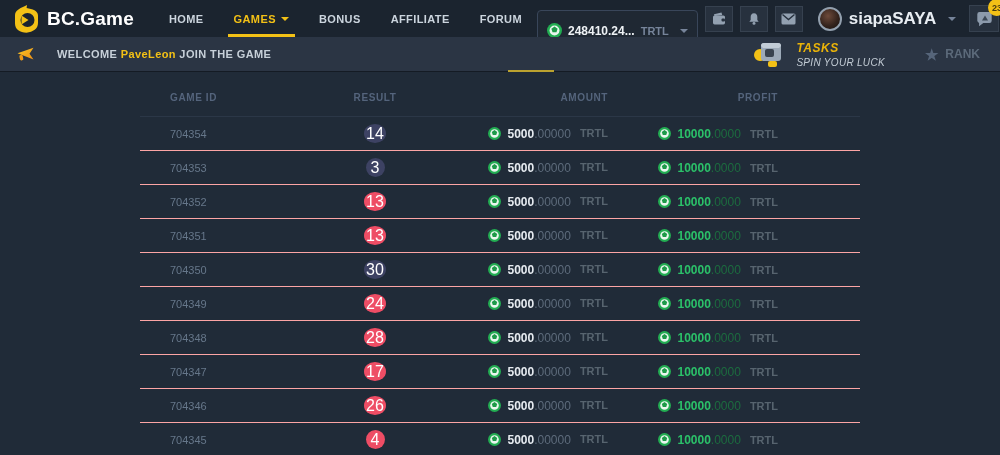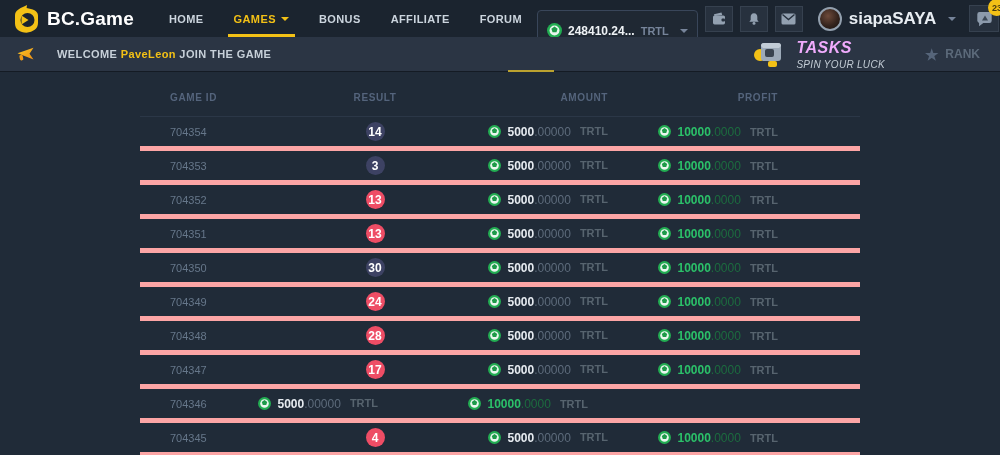--- a/index.html
+++ b/index.html
@@ -57,40 +57,40 @@
   .banner {
     height:35px; background:#2b3544; display:flex; align-items:center;
     padding:0 16px; position:relative; border-bottom:1px solid #141b24;
   }
   .banner-left { display:flex; align-items:center; gap:22px; }
   .banner-text { font-size:11px; font-weight:bold; color:#c7d0d9; letter-spacing:.4px; }
   .banner-username { color:#f3c116; }
   .banner-right { margin-left:auto; display:flex; align-items:center; gap:40px; padding-right:4px; }
   .tasks { display:flex; align-items:center; gap:9px; cursor:pointer; }
   .tasks-text { font-style:italic; display:flex; flex-direction:column; }
-  .tasks-title { color:#f0abfc; font-size:16px; font-weight:bold; letter-spacing:.5px; }
+  .tasks-title { color:#eab308; font-size:12px; font-weight:bold; letter-spacing:.5px; }
   .tasks-subtitle { color:#c3ccd5; font-size:10px; margin-top:2px; letter-spacing:.3px; }
   .rank { display:flex; align-items:center; gap:7px; color:#5c6a7a; font-size:12px; font-weight:bold; cursor:pointer; }
   .star-glyph { color:#56657a; font-size:15px; line-height:1; }
   .tab-indicator { position:absolute; bottom:-1px; left:508px; width:46px; height:2px; background:#bba22f; }
   
   .table { width:720px; margin:0 auto; }
   .thead, .trow { display:grid; grid-template-columns:170px 130px 230px 190px; align-items:center; }
   .thead { height:45px; padding-top:6px; border-bottom:1px solid #2b3747; }
   .th { color:#54647c; font-size:10px; font-weight:bold; letter-spacing:.6px; }
   .th1 { padding-left:30px; }
   .th2 { text-align:center; }
   .th3 { text-align:right; padding-right:62px; }
   .th4 { text-align:right; padding-right:82px; }
-  .trow { height:34px; border-bottom:5px solid #fca5a5; cursor:pointer; }
+  .trow { height:34px; border-bottom:1px solid #fca5a5; cursor:pointer; }
   .cell-id { padding-left:30px; color:#66778a; font-size:11px; }
   .cell-result { display:flex; justify-content:center; }
   .badge {
-    min-width:19px; height:19px; border-radius:50%; color:#ffffff; font-size:12px;
-    font-weight:bold; display:flex; align-items:center; justify-content:center; padding:0 2px;
+    min-width:19px; height:19px; border-radius:50%; color:#ffffff; font-size:16px;
+    font-weight:normal; display:flex; align-items:center; justify-content:center; padding:0 2px;
   }
   .cell-amount { display:flex; justify-content:flex-end; padding-right:62px; }
   .cell-profit { display:flex; align-items:center; justify-content:flex-end; padding-right:82px; }
   .coin { display:flex; margin-right:6px; }
   .amt-int { color:#e6ebf0; font-size:12px; font-weight:bold; }
   .amt-dec { color:#5d6b7b; font-size:12px; }
   .profit-int { color:#2bc169; font-size:12px; font-weight:bold; }
   .profit-dec { color:#1c6c3f; font-size:12px; }
   .cur { color:#57646f; font-size:11px; font-weight:bold; margin-left:9px; }
 </style>
@@ -469,20 +469,23 @@
               <path d="M6.5 3.1 l2.7 1.9 -1 3.1 h-3.4 l-1-3.1 Z" fill="#1d9b49"></path>
             </svg>
           </span>
           <span class="profit-int">10000</span>
           <span class="profit-dec">.0000</span>
           <span class="cur">TRTL</span>
         </div>
       </div>
       <div class="trow">
         <div class="cell-id">704346</div>
+        <div class="cell-result">
+          <span class="badge" style="background: rgb(238, 77, 101);">26</span>
+        </div>
         <div class="cell-amount">
           <span class="coin">
             <svg width="13" height="13" viewBox="0 0 13 13">
               <circle cx="6.5" cy="6.5" r="6.5" fill="#22ad52"></circle>
               <circle cx="6.5" cy="6.5" r="4.3" fill="#e9f6ee"></circle>
               <path d="M6.5 3.1 l2.7 1.9 -1 3.1 h-3.4 l-1-3.1 Z" fill="#1d9b49"></path>
             </svg>
           </span>
           <span class="amt-int">5000</span>
           <span class="amt-dec">.00000</span>

